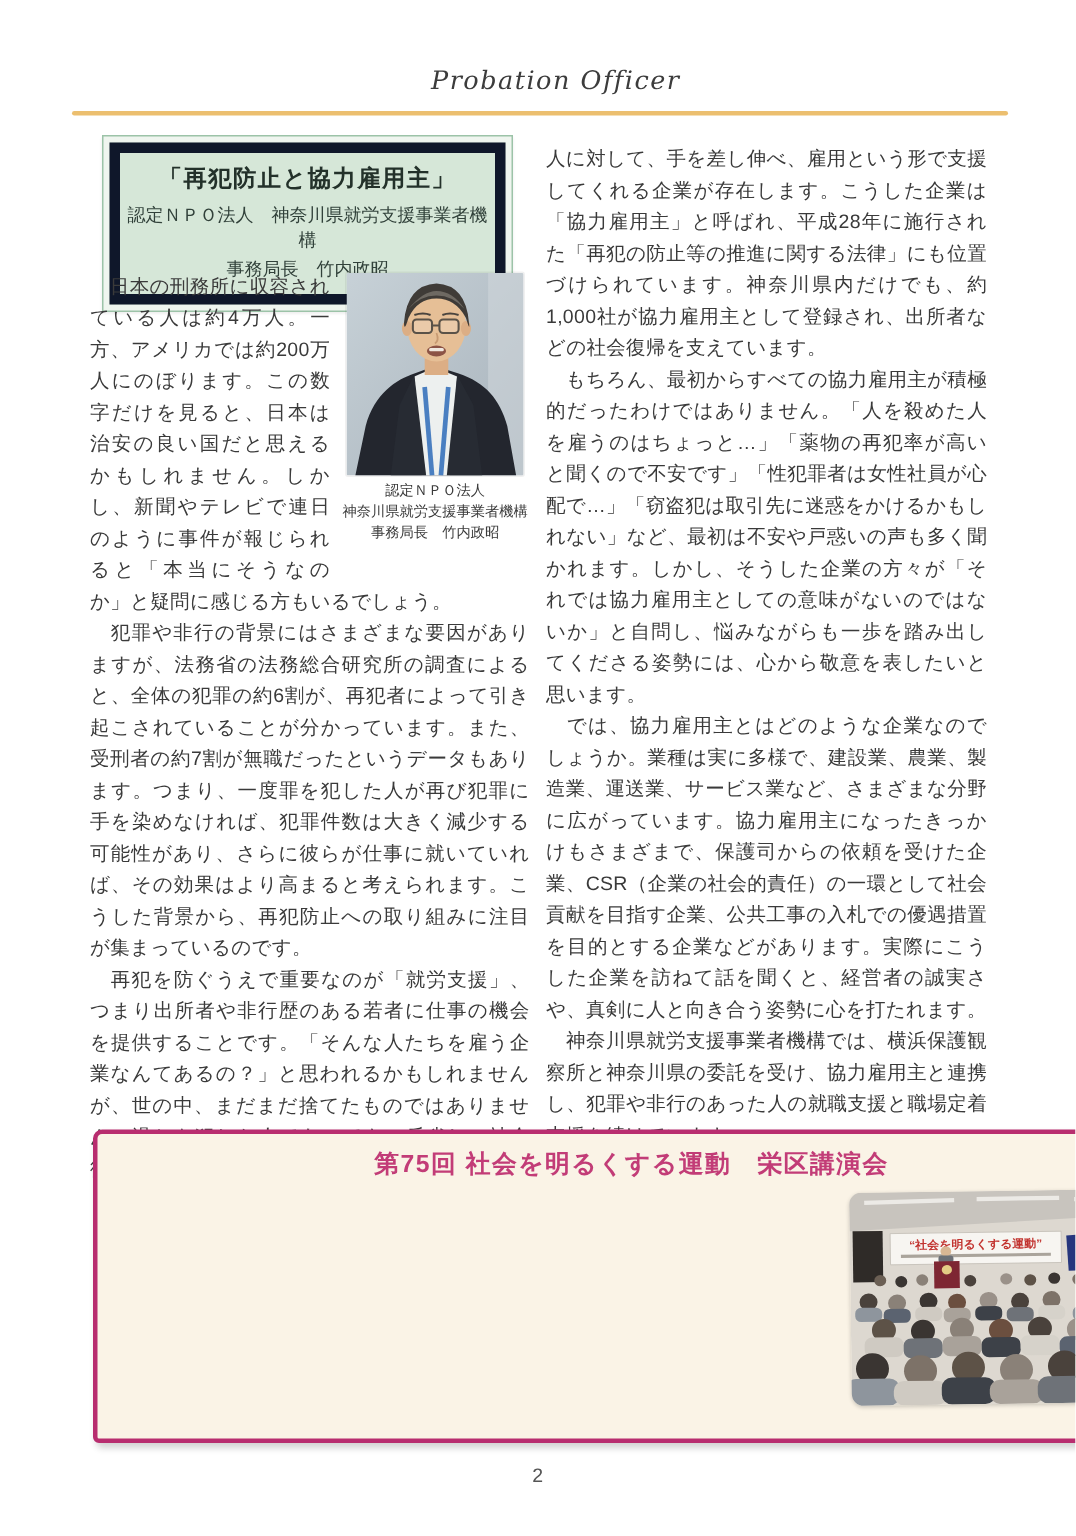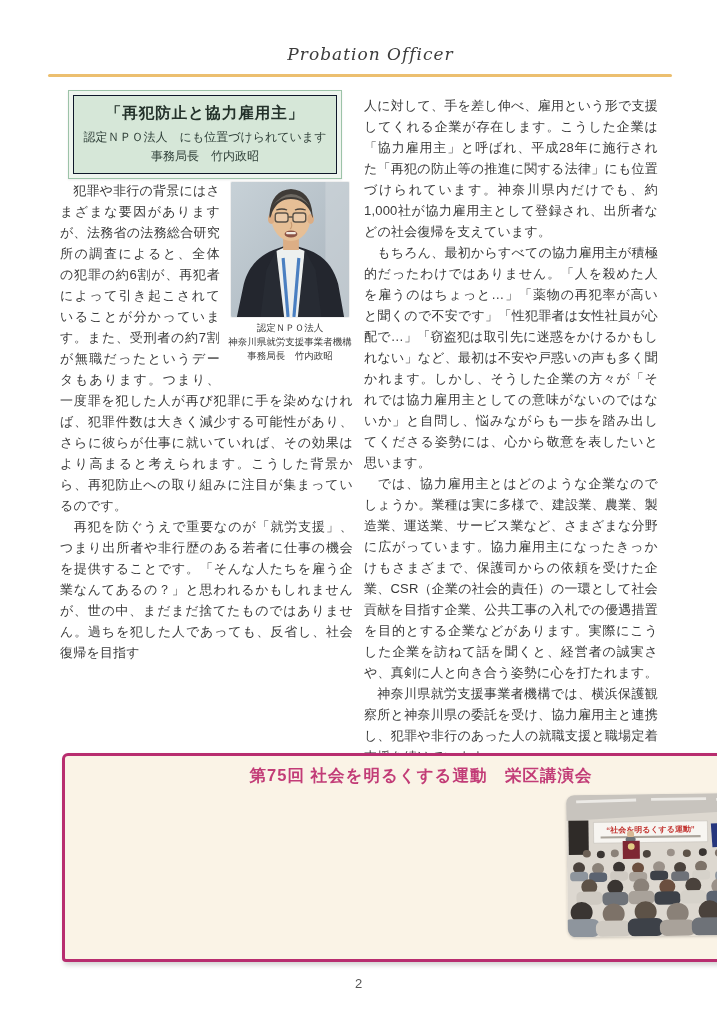--- a/index.html
+++ b/index.html
@@ -21,21 +21,21 @@
     background:#ecbf6f; border-radius:2px;
   }
 
   
   .title-box {
     position:absolute; left:68px; top:90px; width:274px;
     border:1px solid #9cc3a8; background:#eff5ef; padding:4px;
     box-shadow:0 1px 2px rgba(0,0,0,0.08);
   }
   .title-box-inner {
-    border:1px solid #0f172a; background:#d6e7d8;
+    border:7px solid #0f172a; background:#d6e7d8;
     padding:7px 4px 8px 4px; text-align:center;
   }
   .title-box-title { font-size:15.5px; font-weight:bold; color:#23312a; letter-spacing:1px; }
   .title-box-org   { font-size:12px; color:#31413a; margin-top:5px; }
   .title-box-author{ font-size:12px; color:#31413a; margin-top:2px; }
 
   
   .col { position:absolute; color:#3a3a3a; }
   .col p {
     font-size:13px; line-height:21px; letter-spacing:0.2px;
@@ -101,21 +101,21 @@
 <body>
 
 <div class="page">
 
   <div class="magazine-title">Probation Officer</div>
   <div class="header-rule"></div>
 
   <div class="title-box">
     <div class="title-box-inner">
       <div class="title-box-title">「再犯防止と協力雇用主」</div>
-      <div class="title-box-org">認定ＮＰＯ法人　にも位置づけられています</div>
+      <div class="title-box-org">認定ＮＰＯ法人　神奈川県就労支援事業者機構</div>
       <div class="title-box-author">事務局長　竹内政昭</div>
     </div>
   </div>
 
   <div class="col col-left">
     <div class="portrait-wrap">
       <svg class="portrait-photo" viewBox="0 0 120 135" xmlns="http://www.w3.org/2000/svg" preserveAspectRatio="none">
         <defs>
           <linearGradient id="pbg" x1="0" y1="0" x2="1" y2="1">
             <stop offset="0" stop-color="#c7d1d7"></stop>
@@ -153,20 +153,21 @@
         <path d="M61,40 Q63,45 60,47" stroke="#c79a72" stroke-width="1.2" fill="none"></path>
         <ellipse cx="61" cy="52" rx="6.5" ry="3.6" fill="#8c5345"></ellipse>
         <rect x="56" y="50" width="10" height="2.2" rx="1" fill="#f0e8df"></rect>
       </svg>
       <div class="portrait-caption">
         <div>認定ＮＰＯ法人</div>
         <div>神奈川県就労支援事業者機構</div>
         <div>事務局長　竹内政昭</div>
       </div>
     </div>
+    <p>　日本の刑務所に収容されている人は約4万人。一方、アメリカでは約200万人にのぼります。この数字だけを見ると、日本は治安の良い国だと思えるかもしれません。しかし、新聞やテレビで連日のように事件が報じられると「本当にそうなのか」と疑問に感じる方もいるでしょう。</p>
     <p>　犯罪や非行の背景にはさまざまな要因がありますが、法務省の法務総合研究所の調査によると、全体の犯罪の約6割が、再犯者によって引き起こされていることが分かっています。また、受刑者の約7割が無職だったというデータもあります。つまり、一度罪を犯した人が再び犯罪に手を染めなければ、犯罪件数は大きく減少する可能性があり、さらに彼らが仕事に就いていれば、その効果はより高まると考えられます。こうした背景から、再犯防止への取り組みに注目が集まっているのです。</p>
     <p>　再犯を防ぐうえで重要なのが「就労支援」、つまり出所者や非行歴のある若者に仕事の機会を提供することです。「そんな人たちを雇う企業なんてあるの？」と思われるかもしれませんが、世の中、まだまだ捨てたものではありません。過ちを犯した人であっても、反省し、社会復帰を目指す</p>
   </div>
 
   <div class="col col-right">
     <p>人に対して、手を差し伸べ、雇用という形で支援してくれる企業が存在します。こうした企業は「協力雇用主」と呼ばれ、平成28年に施行された「再犯の防止等の推進に関する法律」にも位置づけられています。神奈川県内だけでも、約1,000社が協力雇用主として登録され、出所者などの社会復帰を支えています。</p>
     <p>　もちろん、最初からすべての協力雇用主が積極的だったわけではありません。「人を殺めた人を雇うのはちょっと…」「薬物の再犯率が高いと聞くので不安です」「性犯罪者は女性社員が心配で…」「窃盗犯は取引先に迷惑をかけるかもしれない」など、最初は不安や戸惑いの声も多く聞かれます。しかし、そうした企業の方々が「それでは協力雇用主としての意味がないのではないか」と自問し、悩みながらも一歩を踏み出してくださる姿勢には、心から敬意を表したいと思います。</p>
     <p>　では、協力雇用主とはどのような企業なのでしょうか。業種は実に多様で、建設業、農業、製造業、運送業、サービス業など、さまざまな分野に広がっています。協力雇用主になったきっかけもさまざまで、保護司からの依頼を受けた企業、CSR（企業の社会的責任）の一環として社会貢献を目指す企業、公共工事の入札での優遇措置を目的とする企業などがあります。実際にこうした企業を訪ねて話を聞くと、経営者の誠実さや、真剣に人と向き合う姿勢に心を打たれます。</p>
     <p>　神奈川県就労支援事業者機構では、横浜保護観察所と神奈川県の委託を受け、協力雇用主と連携し、犯罪や非行のあった人の就職支援と職場定着支援を続けています。</p>
   </div>

